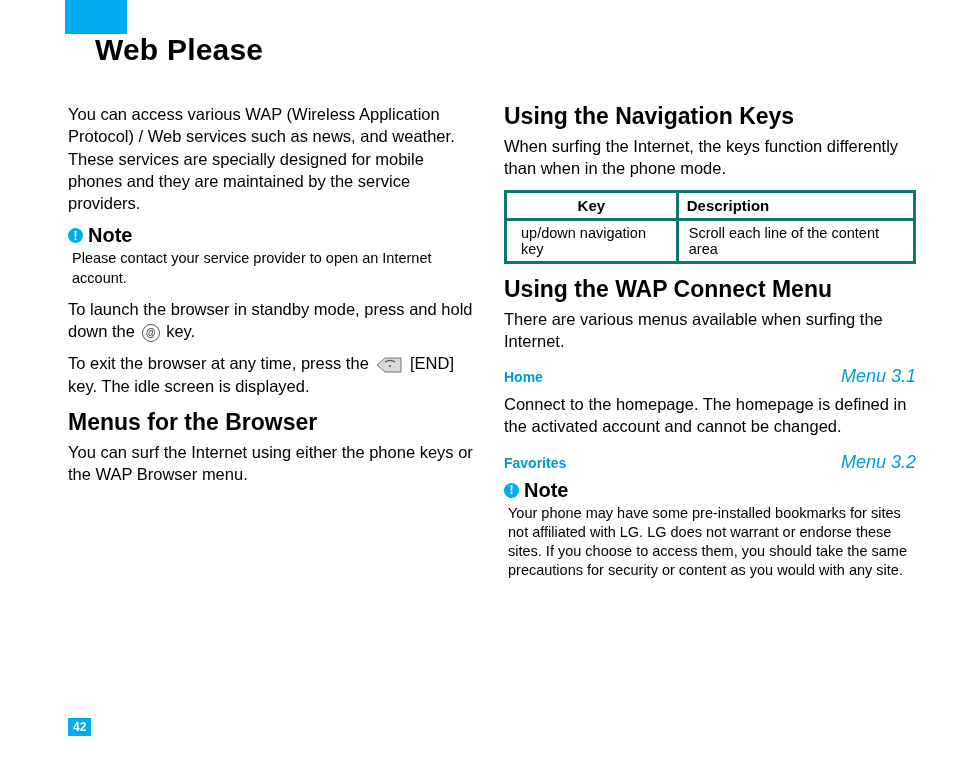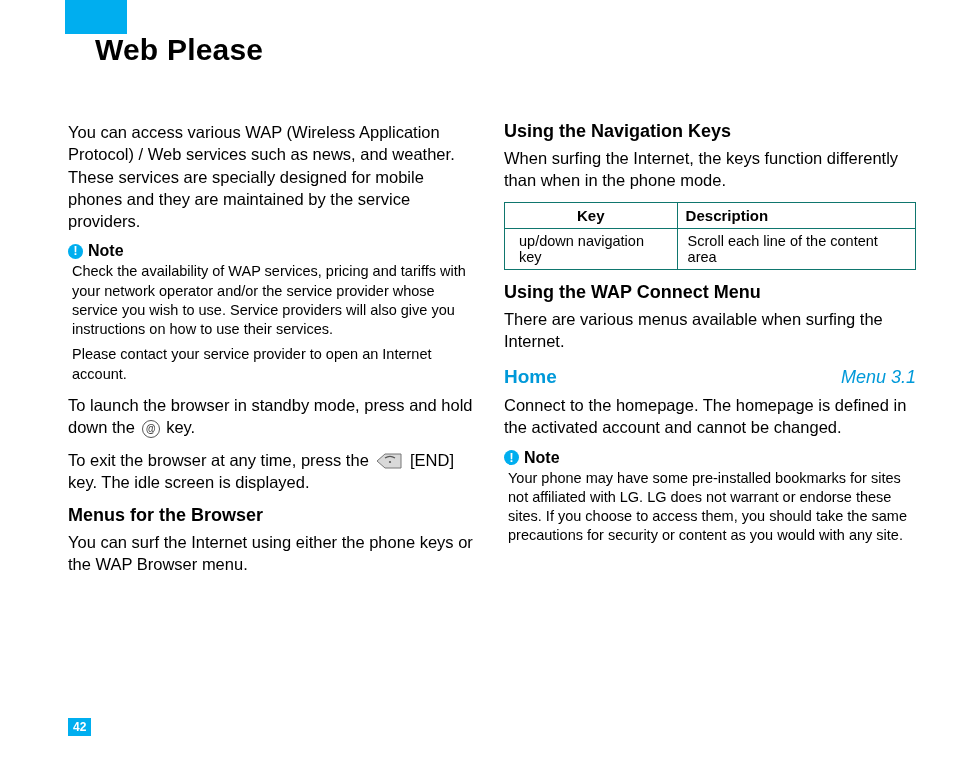--- a/index.html
+++ b/index.html
@@ -28,21 +28,21 @@
   }
   .title {
     position: absolute;
     left: 95px; top: 33px;
     font-size: 30px;
     font-weight: 700;
     letter-spacing: .2px;
   }
   .cols {
     position: absolute;
-    left: 68px; right: 38px; top: 121px;
+    left: 68px; right: 38px; top: 103px;
     display: flex;
     gap: 24px;
   }
   .col {
     flex: 1 1 0;
     min-width: 0;
   }
   p.body {
     margin: 0 0 10px 0;
     font-size: 16.5px;
@@ -61,42 +61,42 @@
     background: var(--cyan);
     color: #fff;
     align-items: center;
     justify-content: center;
     font-weight: 900;
     font-size: 12px;
     line-height: 1;
   }
   .note-label {
     font-weight: 800;
-    font-size: 16px;
+    font-size: 20px;
   }
   .note-text p {
     margin: 0 0 6px 4px;
     font-size: 14.5px;
     line-height: 1.33;
   }
   .subhead {
     font-weight: 800;
-    font-size: 18px;
+    font-size: 23px;
     margin: 12px 0 5px 0;
   }
   .menu-row {
     display: flex;
     justify-content: space-between;
     align-items: baseline;
     margin: 14px 0 6px 0;
   }
   .menu-name {
     color: var(--cyan-text);
     font-weight: 700;
-    font-size: 19px;
+    font-size: 14px;
   }
   .menu-ref {
     color: var(--cyan-text);
     font-style: italic;
     font-size: 18px;
   }
   .inline-icon {
     display: inline-flex;
     vertical-align: middle;
     align-items: center;
@@ -112,21 +112,21 @@
     font-weight: 700;
     color: #444;
   }
   .end-key svg { display: block; }
   table.keytable {
     width: 100%;
     border-collapse: collapse;
     margin: 8px 0 12px 0;
   }
   .keytable th, .keytable td {
-    border: 1px solid #0f766e;
+    border: 3px solid #0f766e;
     padding: 4px 8px;
     font-size: 14.5px;
   }
   .keytable th {
     font-weight: 800;
     text-align: left;
     font-size: 15px;
   }
   .keytable td { text-align: left; }
   .keytable td:first-child, .keytable th:first-child { width: 42%; text-align: center}
@@ -151,21 +151,20 @@
 <div class="cols">
 
   <div class="col">
     <p class="body">You can access various WAP (Wireless Application Protocol) / Web services such as news, and weather. These services are specially designed for mobile phones and they are maintained by the service providers.</p>
 
     <div class="note-head">
       <span class="note-icon">!</span>
       <span class="note-label">Note</span>
     </div>
     <div class="note-text">
-      <p>Check the availability of WAP services, pricing and tariffs with your network operator and/or the service provider whose service you wish to use. Service providers will also give you instructions on how to use their services.</p>
       <p>Please contact your service provider to open an Internet account.</p>
     </div>
 
     <p class="body" style="margin-top:10px">
       <span>To launch the browser in standby mode, press and hold down the </span>
       <span class="inline-icon circle">@</span>
       <span> key.</span>
     </p>
 
 
@@ -204,20 +203,24 @@
 
     <div class="subhead">Using the WAP Connect Menu</div>
     <p class="body">There are various menus available when surfing the Internet.</p>
 
     <div class="menu-row">
       <span class="menu-name">Home</span>
       <span class="menu-ref">Menu 3.1</span>
     </div>
     <p class="body">Connect to the homepage. The homepage is defined in the activated account and cannot be changed.</p>
 
+    <div class="menu-row">
+      <span class="menu-name">Favorites</span>
+      <span class="menu-ref">Menu 3.2</span>
+    </div>
 
     <div class="note-head">
       <span class="note-icon">!</span>
       <span class="note-label">Note</span>
     </div>
     <div class="note-text">
       <p>Your phone may have some pre-installed bookmarks for sites not affiliated with LG. LG does not warrant or endorse these sites. If you choose to access them, you should take the same precautions for security or content as you would with any site.</p>
     </div>
   </div>
 </div>

